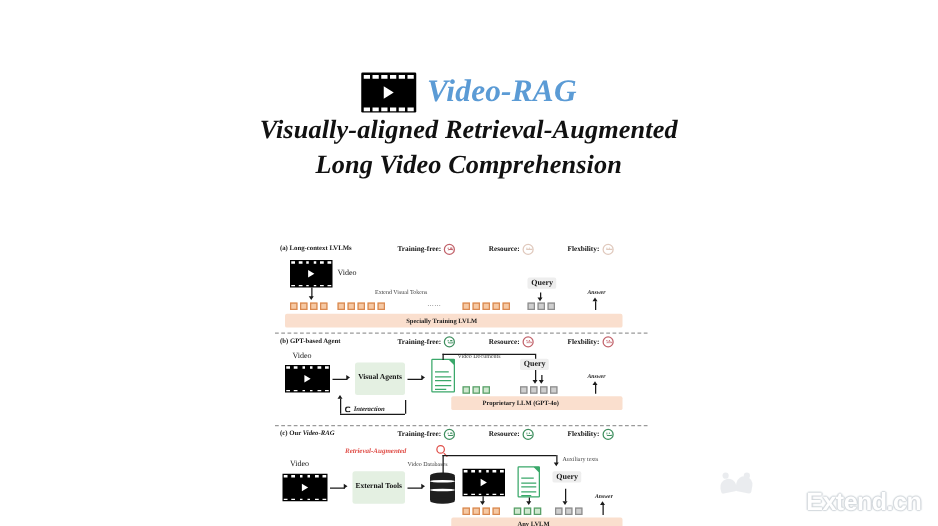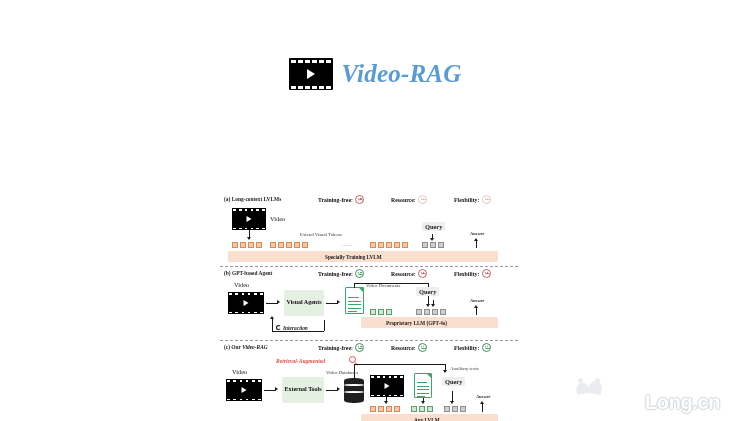--- a/index.html
+++ b/index.html
@@ -128,20 +128,22 @@
           <i></i>
           <i></i>
           <i></i>
           <i></i>
           <i></i>
           <i></i>
         </span>
     </span>
     <span id="brand-name">Video-RAG</span>
   </div>
+  <div class="title-line">Visually-aligned Retrieval-Augmented</div>
+  <div class="title-line">Long Video Comprehension</div>
 </div>
 
 <div id="figure">
 
   <div class="panel">
     <div class="sec-label" style="left:6px;top:0px;">(a) Long-context LVLMs</div>
 
     <div class="metric" style="left:100px;top:-1px;">
       <span>Training-free:</span>
       <span class="face sad">
@@ -486,13 +488,13 @@
 </div>
 
 <div id="wm-aibot">
   <span class="blob">
     <i class="p a"></i>
       <i class="p b"></i>
       <i class="d a"></i>
       <i class="d b"></i>
   </span>
 </div>
-<div id="wm-openl">Long.cn</div>
+<div id="wm-openl">Extend.cn</div>
 
 </body></html>

